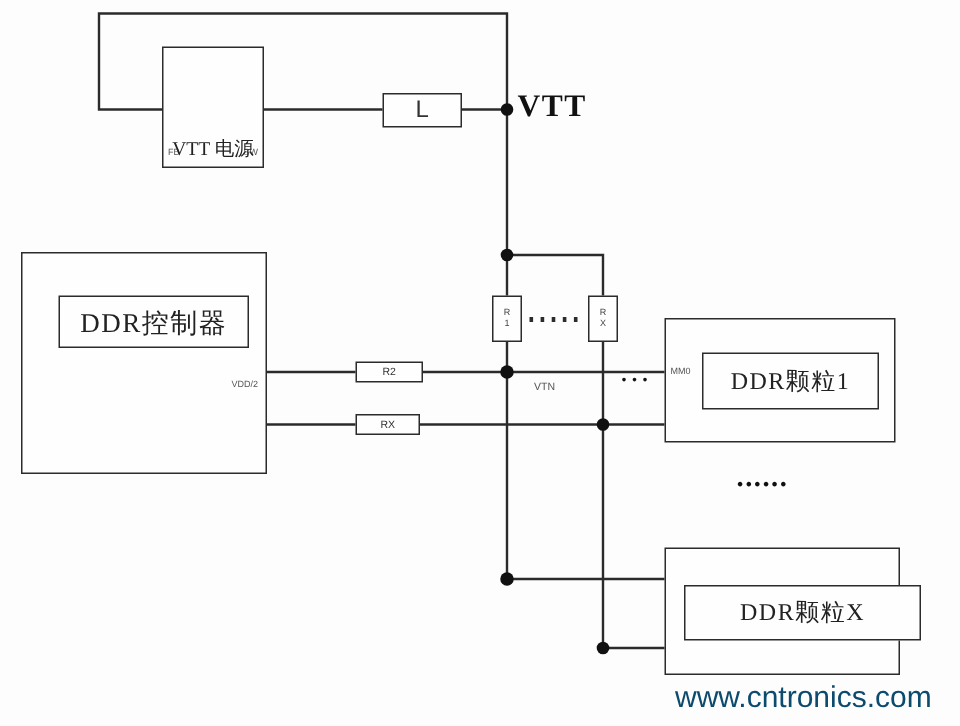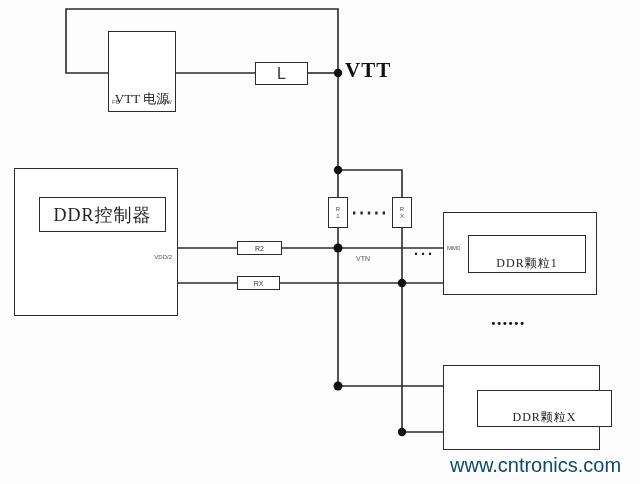--- a/index.html
+++ b/index.html
@@ -11,21 +11,21 @@
   .box{
     position:absolute;background:#fefefe;border:1.6px solid #2b2b2b;
     box-sizing:border-box;
   }
   .labelbox{
     position:absolute;border:1.5px solid #2b2b2b;background:#fefefe;
     display:flex;align-items:center;justify-content:center;
     box-sizing:border-box;
   }
   .blocktitle{font-size:18px;letter-spacing:1px;white-space:nowrap;}
-  .chiptitle{font-size:12px;letter-spacing:1px;white-space:nowrap;align-items:flex-end;}
+  .chiptitle{font-size:16px;letter-spacing:1px;white-space:nowrap;}
   .pin{
     position:absolute;font-size:6px;color:#555;
     font-family:"Liberation Sans", sans-serif;line-height:1;white-space:nowrap;
   }
   .rsmall{
     display:flex;align-items:center;justify-content:center;
     font-size:7px;color:#333;font-family:"Liberation Sans", sans-serif;
   }
   .rvert{
     display:flex;align-items:center;justify-content:center;
@@ -142,20 +142,20 @@
   <div class="box" style="left:443px;top:212px;width:154px;height:83px;">
     <span class="pin" style="left:3px;top:32px;">MM0</span>
     <div class="labelbox chiptitle" style="left:24px;top:22px;width:118px;height:38px;">
       <span>DDR颗粒1</span>
     </div>
   </div>
 
   <div class="dots-6">......</div>
 
   <div class="box" style="left:443px;top:365px;width:157px;height:85px;">
-    <div class="labelbox chiptitle" style="left:12px;top:24px;width:135px;height:37px;margin-left:21px;">
+    <div class="labelbox chiptitle" style="left:12px;top:24px;width:158px;height:37px;">
       <span>DDR颗粒X</span>
     </div>
   </div>
 
   <div class="watermark">www.cntronics.com</div>
 
 </div>
 
 </body></html>

